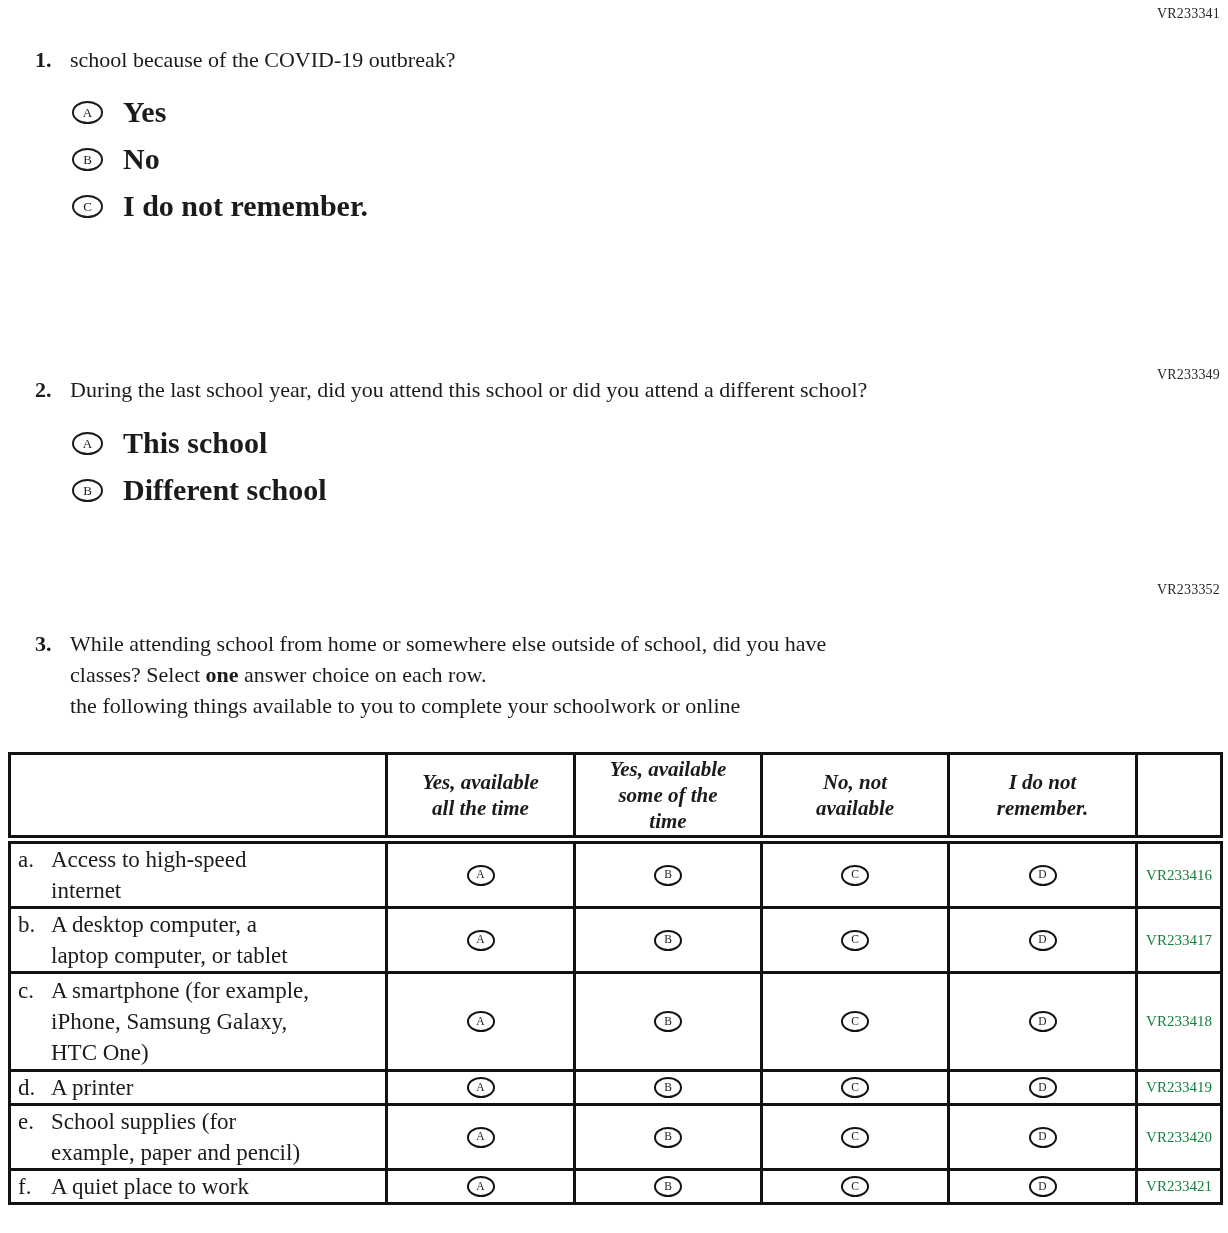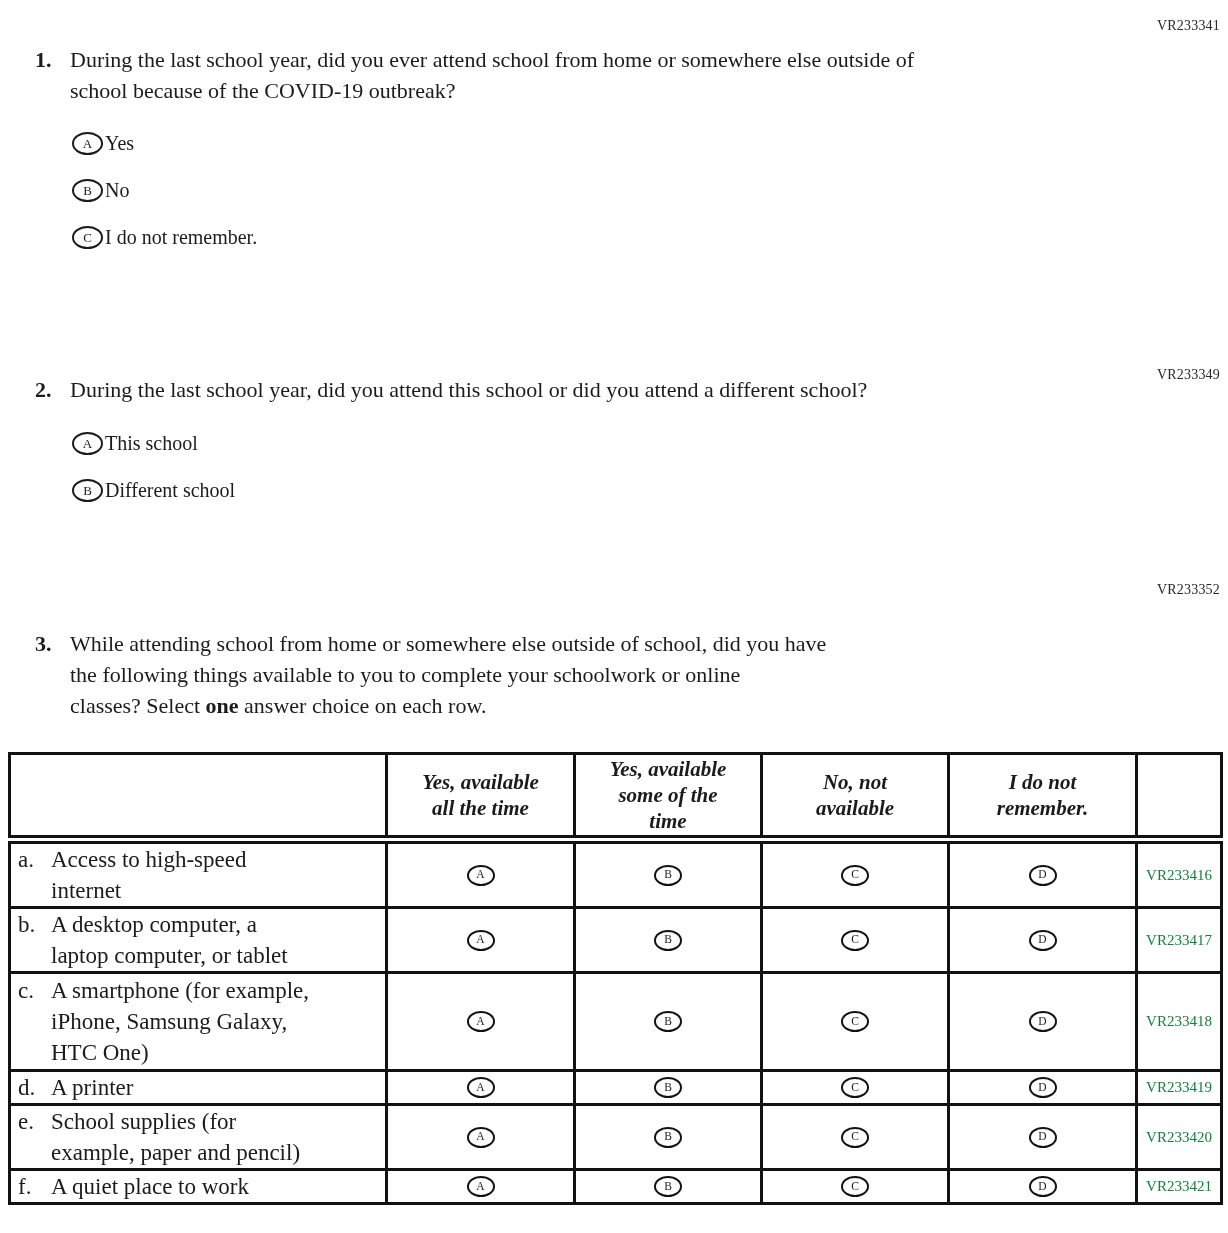--- a/index.html
+++ b/index.html
@@ -11,21 +11,21 @@
     position: relative;
     overflow: hidden;
   }
   .vr-code {
     position: absolute;
     right: 8px;
     font-size: 14px;
     color: #27272c;
     letter-spacing: 0.2px;
   }
-  #vr-q1 { top: 18px; }
+  #vr-q1 { top: 6px; }
   #vr-q2 { top: 333px; margin-top: 34px; }
   #vr-q3 { top: 582px; }
 
   .question { position: absolute; left: 35px; width: 1130px; }
   #q1 { top: 44px; }
   #q2 { top: 374px; }
   #q3 { top: 628px; }
 
   .q-head { display: flex; }
   .q-num {
@@ -41,21 +41,21 @@
   .option { display: flex; align-items: center; height: 26px; margin-bottom: 21px; }
   .bubble {
     display: inline-flex; align-items: center; justify-content: center;
     flex: none;
     width: 27px; height: 19px;
     border: 2px solid #1b1b1b; border-radius: 50%;
     font-size: 13px; line-height: 1;
     background: #fff;
     cursor: pointer;
   }
-  .opt-label { margin-left: 2px; font-size: 20px; white-space: nowrap; }
+  .opt-label { margin-left: 20px; font-size: 30px; white-space: nowrap; font-weight: bold; }
 
   
   #availability-table {
     position: absolute; left: 8px; top: 752px;
     border-collapse: collapse; table-layout: fixed;
     width: 1212px;
   }
   #availability-table th, #availability-table td {
     border: 3px solid #121212;
     vertical-align: middle;
@@ -88,21 +88,20 @@
 <body>
 
 <div id="vr-q1" class="vr-code">VR233341</div>
 <div id="vr-q2" class="vr-code">VR233349</div>
 <div id="vr-q3" class="vr-code">VR233352</div>
 
 <div id="q1" class="question">
   <div class="q-head">
     <span class="q-num">1.</span>
     <div class="q-text">
-      <span class="q-line">During the last school year, did you ever attend school from home or somewhere else outside of</span>
       <span class="q-line">school because of the COVID-19 outbreak?</span>
     </div>
   </div>
   <div class="options">
     <div class="option">
       <span class="bubble">A</span>
       <span class="opt-label">Yes</span>
     </div>
     <div class="option">
       <span class="bubble">B</span>
@@ -132,24 +131,24 @@
       <span class="opt-label">Different school</span>
     </div>
   </div>
 </div>
 
 <div id="q3" class="question">
   <div class="q-head">
     <span class="q-num">3.</span>
     <div class="q-text">
       <span class="q-line">While attending school from home or somewhere else outside of school, did you have</span>
-      <span class="q-line">the following things available to you to complete your schoolwork or online</span>
       <span class="q-line">
         <span>classes? Select </span><span class="bold-inline">one</span><span> answer choice on each row.</span>
       </span>
+      <span class="q-line">the following things available to you to complete your schoolwork or online</span>
     </div>
   </div>
 </div>
 
 <table id="availability-table">
   <colgroup>
     <col style="width:377px">
       <col style="width:188px">
       <col style="width:187px">
       <col style="width:187px">

